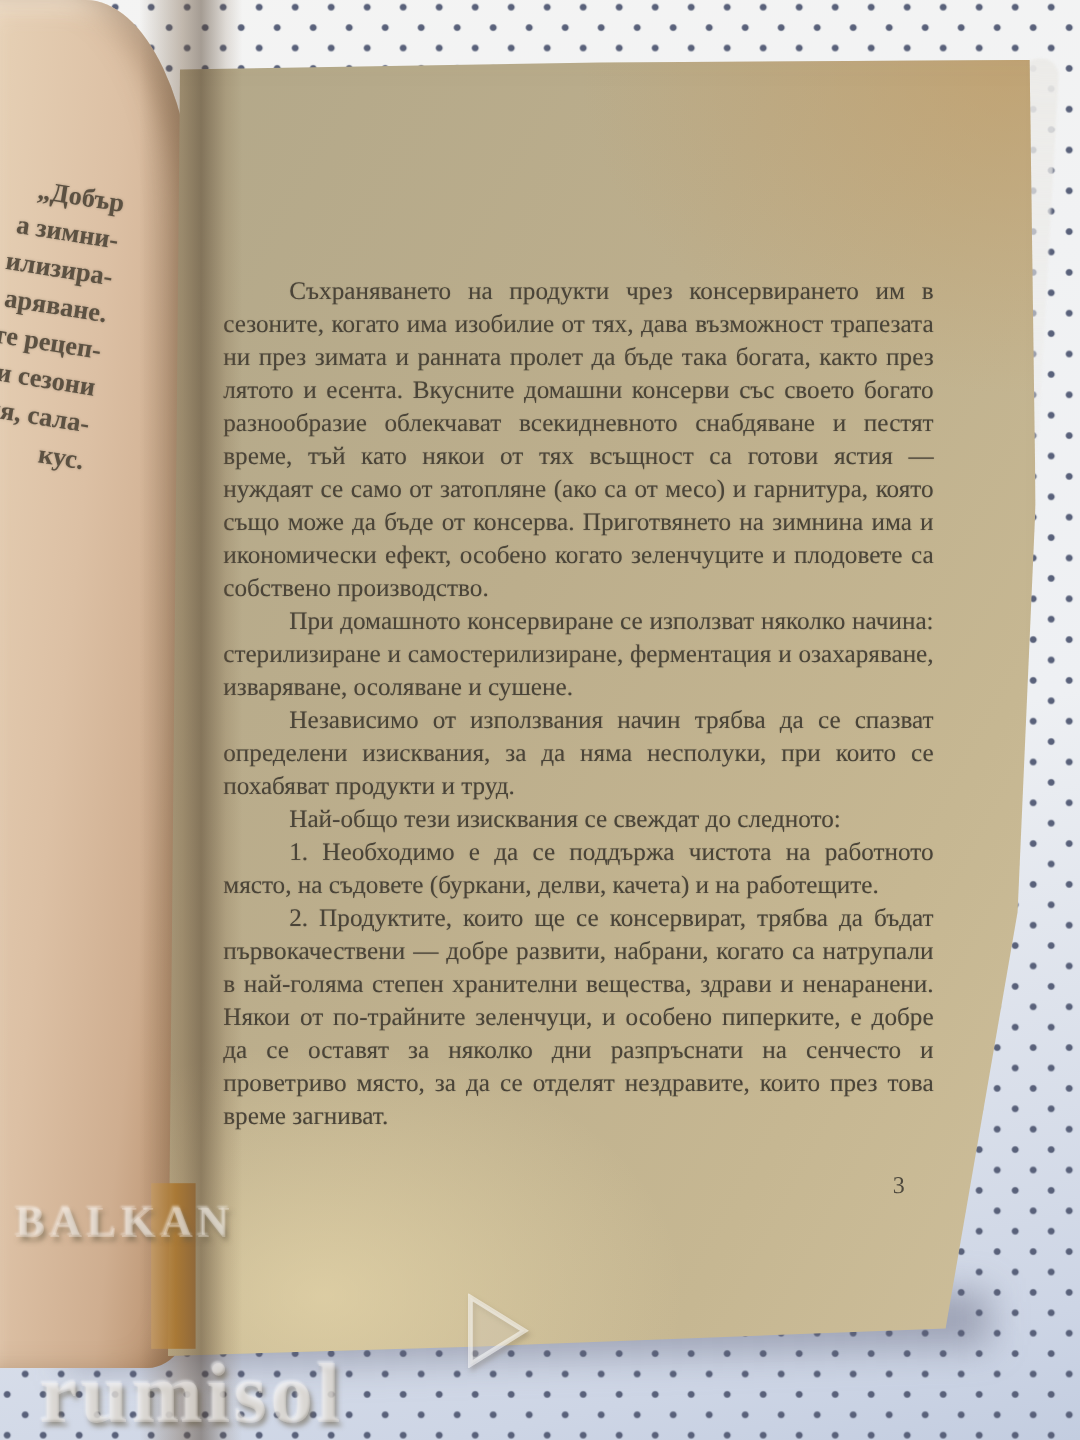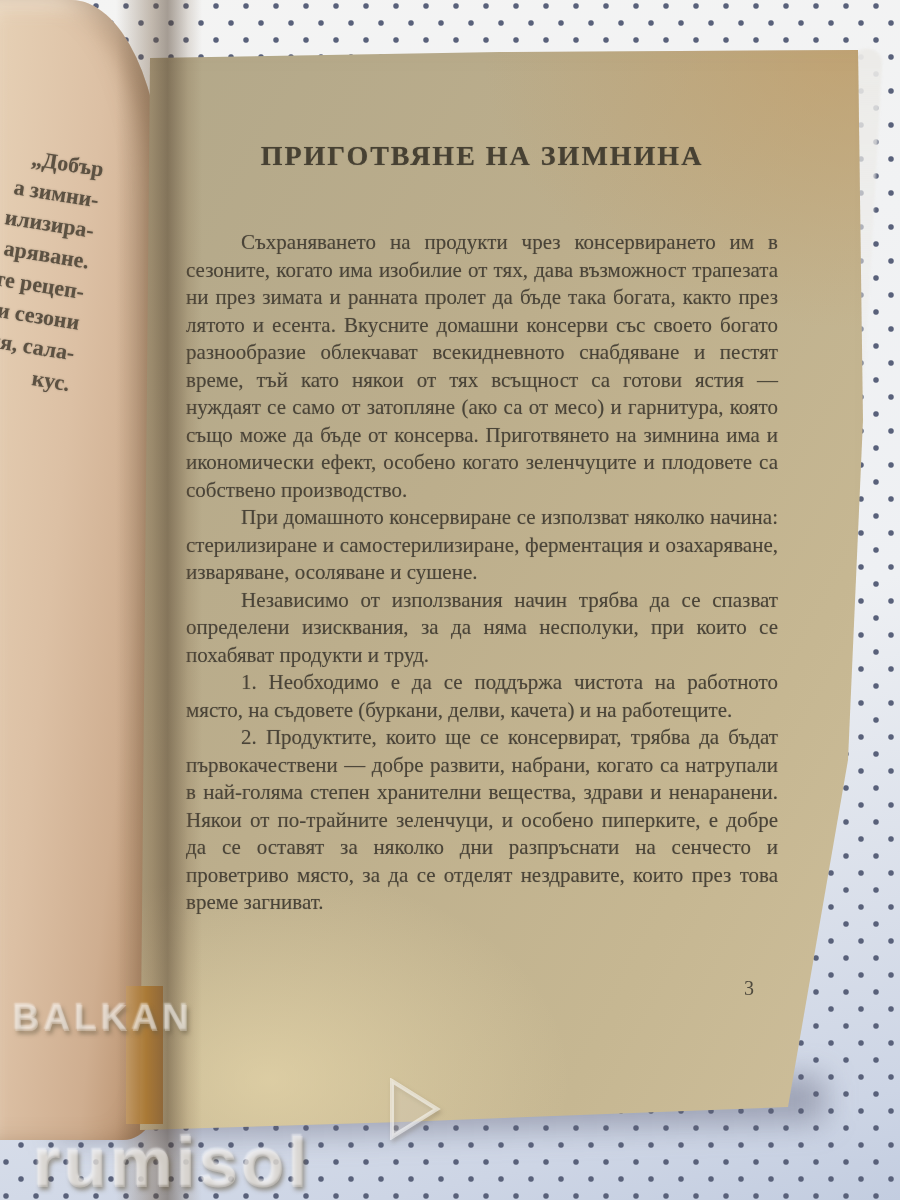--- a/index.html
+++ b/index.html
@@ -77,21 +77,21 @@
   .gutter{
     position:absolute; left:116px; top:0; width:86px; height:1200px;
     background:linear-gradient(90deg, rgba(110,85,58,0) 0%, rgba(110,85,58,0.38) 42%, rgba(72,53,34,0.46) 60%, rgba(110,85,58,0.16) 84%, rgba(110,85,58,0) 100%);
   }
   .spine-strip{
     position:absolute; left:126px; top:986px; width:37px; height:138px;
     background:linear-gradient(90deg,#c29a66 0%, var(--spine-brown) 55%, #8f6535 100%);
     opacity:0.9; filter:blur(0.5px);
   }
   
-  .watermark{ position:absolute; inset:0; font-family:Liberation Sans, sans-serif; }
+  .watermark{ position:absolute; inset:0; font-family:Liberation Serif, serif; }
   .wm{
     position:absolute; color:rgba(248,244,236,0.32); font-weight:bold;
     text-shadow:-1px -2px 2px rgba(255,255,255,0.50), 2px 3px 4px rgba(104,92,70,0.55);
     white-space:nowrap;
   }
   .wm-balkan{ left:13px; top:998px; font-size:37px; letter-spacing:4px; }
   .wm-auction{ left:6px; top:1008px; font-size:110px; letter-spacing:5px; }
   .wm-rumisol{ left:33px; top:1122px; font-size:71px; letter-spacing:3px; }
   .wm-arrow{
     position:absolute; left:383px; top:1078px;
@@ -114,25 +114,25 @@
       <div>те рецеп-</div>
       <div>ки сезони</div>
       <div>ия, сала-</div>
       <div>кус.</div>
     </div>
   </div>
 
   <div class="fore-edge"></div>
 
   <div class="main-page">
-    <h1 class="page-title">ПРИГОТВЯНЕ НА ЗИМНИНА</h1>
     <div class="page-body">
       <p>Съхраняването на продукти чрез консервирането им в сезоните, когато има изобилие от тях, дава възможност трапезата ни през зимата и ранната пролет да бъде така богата, както през лятото и есента. Вкусните домашни консерви със своето богато разнообразие облекчават всекидневното снабдяване и пестят време, тъй като някои от тях всъщност са готови ястия — нуждаят се само от затопляне (ако са от месо) и гарнитура, която също може да бъде от консерва. Приготвянето на зимнина има и икономически ефект, особено когато зеленчуците и плодовете са собствено производство.</p>
       <p>При домашното консервиране се използват няколко начина: стерилизиране и самостерилизиране, ферментация и озахаряване, изваряване, осоляване и сушене.</p>
       <p>Независимо от използвания начин трябва да се спазват определени изисквания, за да няма несполуки, при които се похабяват продукти и труд.</p>
+      <p>Най-общо тези изисквания се свеждат до следното:</p>
       <p>1. Необходимо е да се поддържа чистота на работното място, на съдовете (буркани, делви, качета) и на работещите.</p>
       <p>2. Продуктите, които ще се консервират, трябва да бъдат първокачествени — добре развити, набрани, когато са натрупали в най-голяма степен хранителни вещества, здрави и ненаранени. Някои от по-трайните зеленчуци, и особено пиперките, е добре да се оставят за няколко дни разпръснати на сенчесто и проветриво място, за да се отделят нездравите, които през това време загниват.</p>
     </div>
     <div class="page-number">3</div>
   </div>
 
   <div class="gutter"></div>
   <div class="spine-strip"></div>
 
   <div class="watermark">

